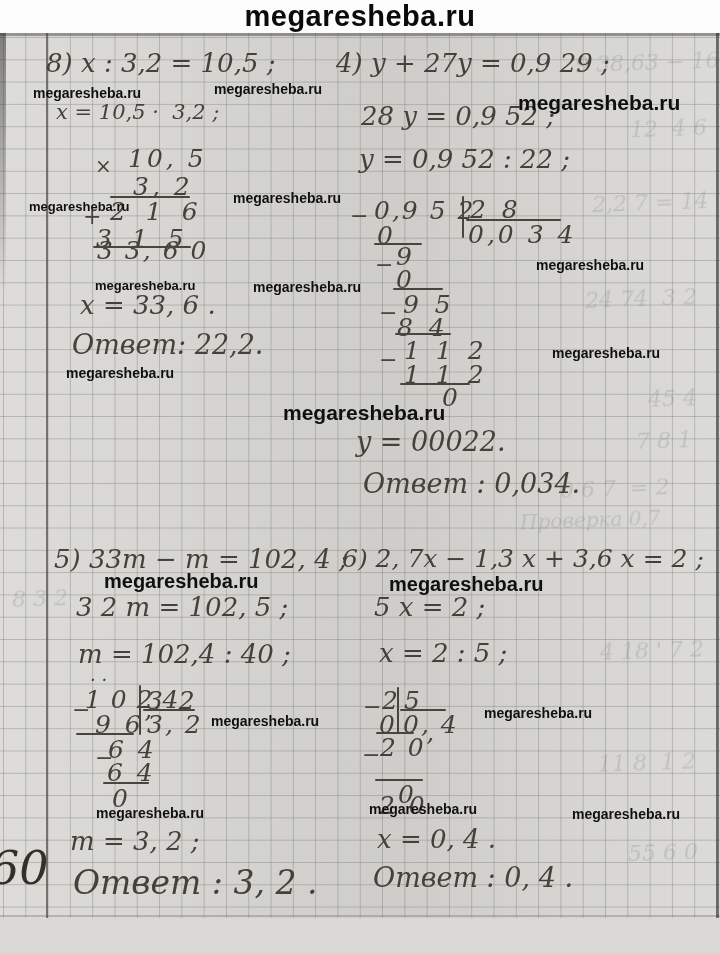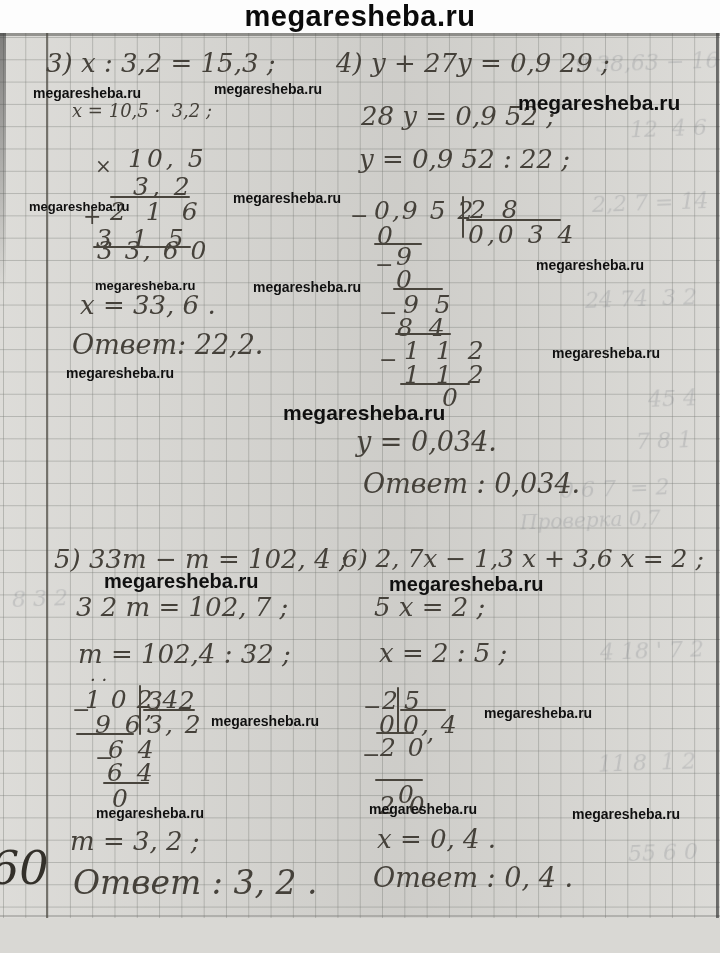--- a/index.html
+++ b/index.html
@@ -51,22 +51,22 @@
   <div class="bottom-edge"></div>
   <div class="right-edge"></div>
   <div class="margin-line"></div>
   <div class="left-smudge"></div>
 
   <div id="band-top" class="band">
     <span class="brandtext">megaresheba.ru</span>
   </div>
 
   <div id="layer">
-      <span class="hw" style="left: 46px; top: 50px; font-size: 26px;">3) x : 3,2 = 15,3 ;</span>
-      <span class="hw" style="left: 72px; top: 102px; font-size: 18px;">x = 10,5 ·  3,2 ;</span>
+      <span class="hw" style="left: 46px; top: 50px; font-size: 26px;">8) x : 3,2 = 10,5 ;</span>
+      <span class="hw" style="left: 56px; top: 102px; font-size: 21px;">x = 10,5 ·  3,2 ;</span>
       <span class="hw" style="left: 95px; top: 156px; font-size: 20px;">×</span>
       <span class="hw" style="left: 128px; top: 146px; font-size: 25px; letter-spacing: 3px;">10, 5</span>
       <span class="hw" style="left: 133px; top: 174px; font-size: 25px; letter-spacing: 3px;">3, 2</span>
       <span class="hw" style="left: 83px; top: 206px; font-size: 22px;">+</span>
       <span class="hw" style="left: 110px; top: 199px; font-size: 25px; letter-spacing: 6px;">2 1 6</span>
       <span class="hw" style="left: 96px; top: 226px; font-size: 25px; letter-spacing: 6px;">3 1 5</span>
       <span class="hw" style="left: 97px; top: 238px; font-size: 25px; letter-spacing: 2px;">3 3, 6 0</span>
       <span class="hw" style="left: 80px; top: 292px; font-size: 26px;">x = 33, 6 .</span>
       <span class="hw" style="left: 72px; top: 331px; font-size: 27px;">Ответ: 22,2.</span>
       <div class="rule" style="left: 110px; top: 196px; width: 80px;"></div>
@@ -82,31 +82,31 @@
       <span class="hw" style="left: 375px; top: 254px; font-size: 22px;">−</span>
       <span class="hw" style="left: 396px; top: 244px; font-size: 25px;">9</span>
       <span class="hw" style="left: 396px; top: 267px; font-size: 25px;">0</span>
       <span class="hw" style="left: 379px; top: 302px; font-size: 22px;">−</span>
       <span class="hw" style="left: 403px; top: 292px; font-size: 25px; letter-spacing: 4px;">9 5</span>
       <span class="hw" style="left: 397px; top: 315px; font-size: 25px; letter-spacing: 4px;">8 4</span>
       <span class="hw" style="left: 379px; top: 349px; font-size: 22px;">−</span>
       <span class="hw" style="left: 404px; top: 338px; font-size: 25px; letter-spacing: 4px;">1 1 2</span>
       <span class="hw" style="left: 404px; top: 362px; font-size: 25px; letter-spacing: 4px;">1 1 2</span>
       <span class="hw" style="left: 442px; top: 385px; font-size: 25px;">0</span>
-      <span class="hw" style="left: 356px; top: 428px; font-size: 27px;">y = 0,034.</span>
+      <span class="hw" style="left: 356px; top: 428px; font-size: 27px;">y = 00022.</span>
       <span class="hw" style="left: 363px; top: 470px; font-size: 27px;">Ответ : 0,034.</span>
       <div class="rule v" style="left: 462px; top: 196px; height: 42px;"></div>
       <div class="rule" style="left: 466px; top: 219px; width: 95px;"></div>
       <div class="rule" style="left: 374px; top: 243px; width: 48px;"></div>
       <div class="rule" style="left: 393px; top: 288px; width: 50px;"></div>
       <div class="rule" style="left: 395px; top: 333px; width: 56px;"></div>
       <div class="rule" style="left: 400px; top: 383px; width: 70px;"></div>
       <span class="hw" style="left: 54px; top: 546px; font-size: 26px;">5) 33m − m = 102, 4 ;</span>
-      <span class="hw" style="left: 76px; top: 594px; font-size: 26px;">3 2 m = 102, 7 ;</span>
-      <span class="hw" style="left: 78px; top: 641px; font-size: 26px;">m = 102,4 : 32 ;</span>
+      <span class="hw" style="left: 76px; top: 594px; font-size: 26px;">3 2 m = 102, 5 ;</span>
+      <span class="hw" style="left: 78px; top: 641px; font-size: 26px;">m = 102,4 : 40 ;</span>
       <span class="hw" style="left: 90px; top: 671px; font-size: 18px;">· ·</span>
       <span class="hw" style="left: 72px; top: 699px; font-size: 22px;">−</span>
       <span class="hw" style="left: 85px; top: 687px; font-size: 25px; letter-spacing: 1px;">1 0 2,4</span>
       <span class="hw" style="left: 147px; top: 688px; font-size: 25px; letter-spacing: 4px;">3 2</span>
       <span class="hw" style="left: 95px; top: 712px; font-size: 25px; letter-spacing: 3px;">9 6’</span>
       <span class="hw" style="left: 147px; top: 712px; font-size: 25px; letter-spacing: 2px;">3, 2</span>
       <span class="hw" style="left: 95px; top: 747px; font-size: 22px;">−</span>
       <span class="hw" style="left: 108px; top: 737px; font-size: 25px; letter-spacing: 3px;">6 4</span>
       <span class="hw" style="left: 107px; top: 760px; font-size: 25px; letter-spacing: 3px;">6 4</span>
       <span class="hw" style="left: 112px; top: 786px; font-size: 25px;">0</span>

